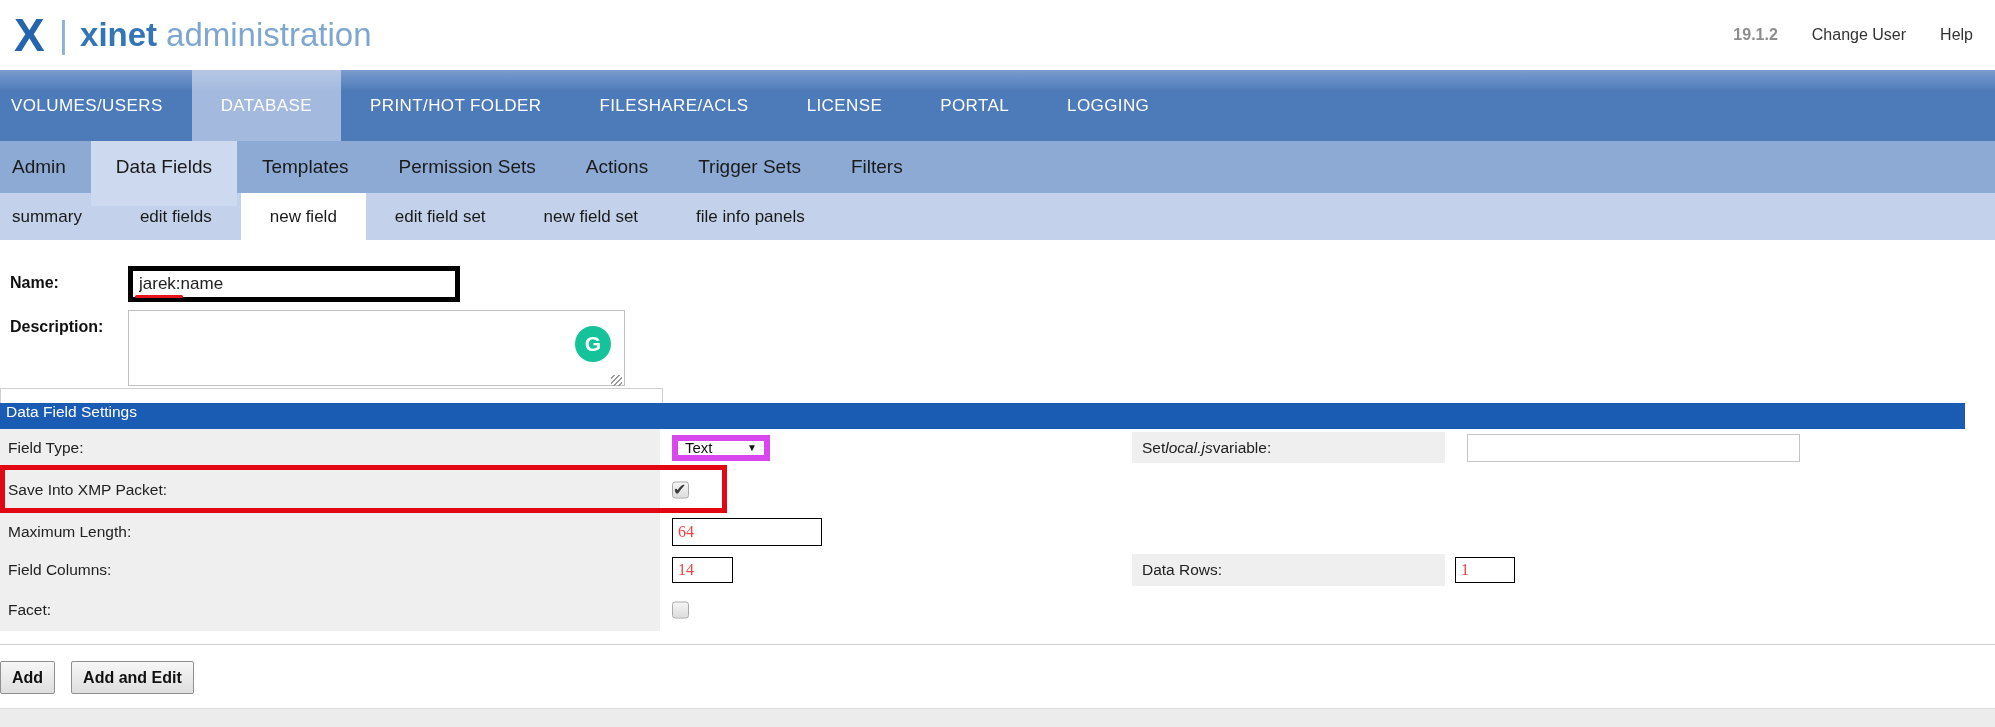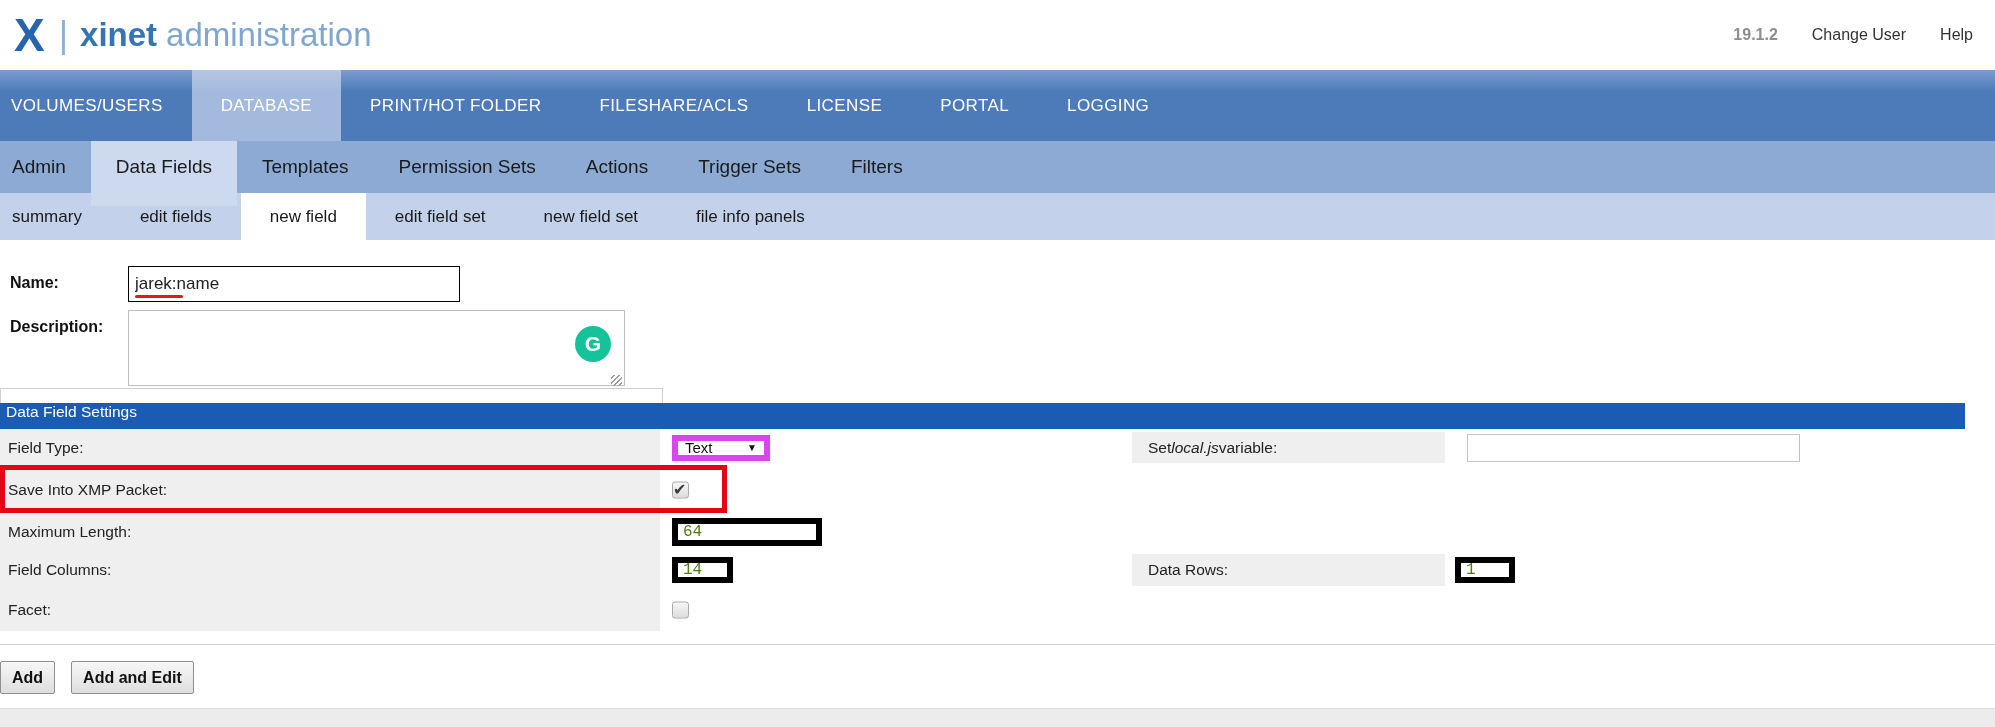--- a/index.html
+++ b/index.html
@@ -35,21 +35,21 @@
   .nav3 .tab:first-child { padding-left:12px; }
   .nav3 .tab.active { background:#fff; }
   .nav3 .tab.active::after { content:""; position:absolute; left:0; right:0; top:100%; height:8px; background:#fff; }
 
   
   .form-area { padding-top:26px; position:relative; z-index:0; }
   .form-row { display:flex; align-items:flex-start; }
   .form-label { width:128px; padding-left:10px; font-size:16px; font-weight:bold; color:#111; padding-top:8px; }
   .name-row { height:38px; }
   .name-wrap { position:relative; }
-  .name-input { width:332px; height:36px; border:1px solid #000000; font-size:17px; color:#222;
+  .name-input { width:332px; height:36px; border:5px solid #000000; font-size:17px; color:#222;
                 padding:0 6px; font-family:inherit; background:#fff; }
   .spell-underline { position:absolute; left:7px; top:29px; width:48px; height:3px; background:#e8151d; border-radius:2px; }
   .desc-row { margin-top:6px; height:78px; }
   .desc-wrap { position:relative; }
   .desc-textarea { width:497px; height:76px; border:1px solid #c0c0c0; resize:none; font-family:inherit; font-size:16px; padding:4px 6px; }
   .grammarly { position:absolute; right:14px; top:16px; width:36px; height:36px; border-radius:50%;
                background:#15c39a; color:#fff; font-size:21px; font-weight:bold;
                display:flex; align-items:center; justify-content:center; cursor:pointer; }
   .resize-handle { position:absolute; right:3px; bottom:4px; width:11px; height:11px;
     background:repeating-linear-gradient(135deg, transparent 0 2px, #9a9a9a 2px 3.5px); cursor:nwse-resize; }
@@ -57,26 +57,26 @@
 
   
   .settings-header { width:1965px; height:26px; background:#1a5cb3; color:#fff; font-size:15.5px;
                      display:flex; align-items:flex-start; padding-left:6px; }
   .srow { position:relative; width:1962px; }
   .row-ft { height:37px; } .row-xmp { height:47px; } .row-ml { height:38px; }
   .row-fc { height:38px; } .row-facet { height:42px; }
   .cell-left { position:absolute; left:0; top:0; bottom:0; width:660px; background:#efefef;
                display:flex; align-items:center; padding-left:8px; font-size:15.5px; color:#222; }
   .cell-right { position:absolute; left:1132px; top:3px; bottom:3px; width:313px; background:#efefef;
-                display:flex; align-items:center; padding-left:16px; font-size:15.5px; color:#222; }
+                display:flex; align-items:center; padding-left:10px; font-size:15.5px; color:#222; }
   .ctrl { position:absolute; left:672px; top:50%; transform:translateY(-50%); }
   .select-box { width:98px; height:26px; border:6px solid #d946ef; background:#fff; font-size:15px; color:#111;
                 display:flex; align-items:center; justify-content:space-between; padding:0 7px; cursor:pointer; }
   .select-arrow { font-size:10px; color:#111; }
-  .txt-input { border:6px solid #000000; font-size:16px; color:#4d7c0f; padding:0 5px; font-family:Liberation Mono, monospace; height:28px; background:#fff; }
+  .txt-input { border:1px solid #000000; font-size:16px; color:#ef4444; padding:0 5px; font-family:Liberation Serif, serif; height:28px; background:#fff; }
   .input-ml { width:150px; }
   .input-fc { width:61px; height:26px; }
   .input-fr { position:absolute; left:1455px; top:50%; transform:translateY(-50%); width:60px; height:26px; }
   .input-ljs { position:absolute; left:1467px; top:50%; transform:translateY(-50%); width:333px; height:28px; border:1px solid #c4c4c4; background:#fff; }
   .checkbox { width:17px; height:17px; border:1px solid #a8a8a8; border-radius:3px;
               background:linear-gradient(#f6f6f6,#dcdcdc); position:relative; cursor:pointer; }
   .checkbox .check { position:absolute; left:0px; top:-3px; font-size:16px; font-weight:bold; color:#3a3a3a; }
   .hl-rect { position:absolute; left:0; top:-1px; width:727px; height:48px; border:5px solid #e30613;
              pointer-events:none; z-index:5; }
   .italic { font-style:italic; }

